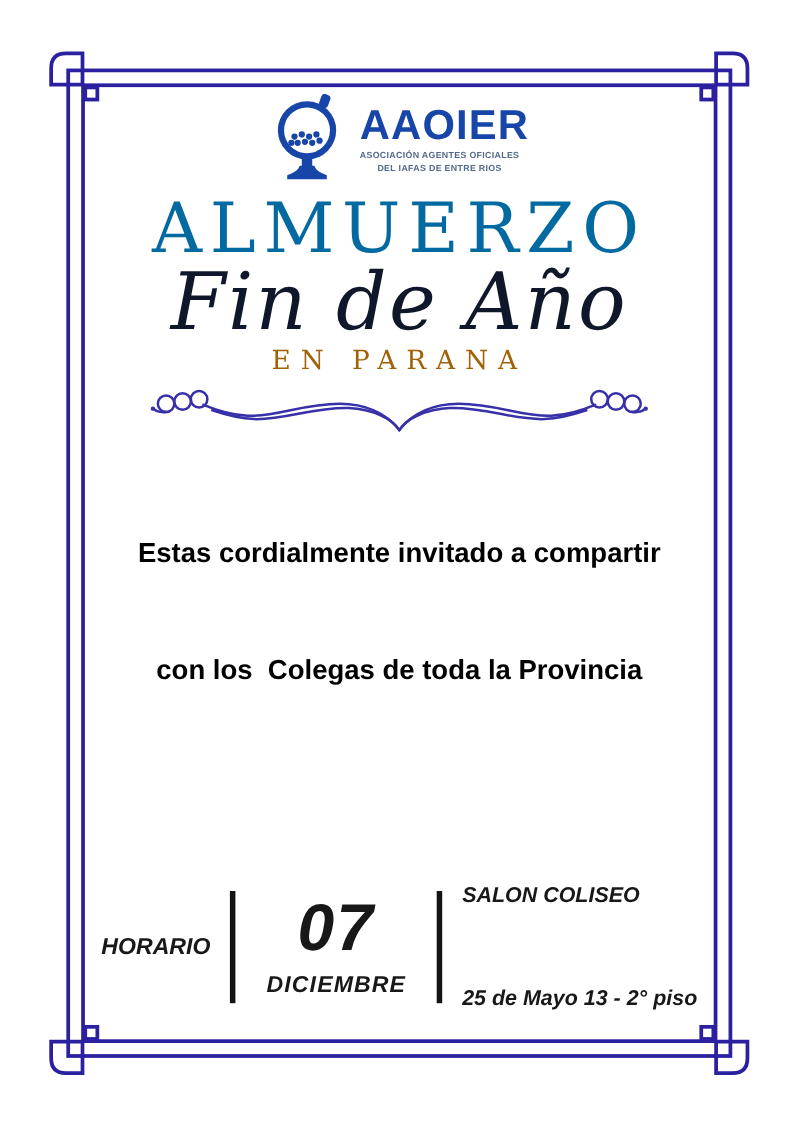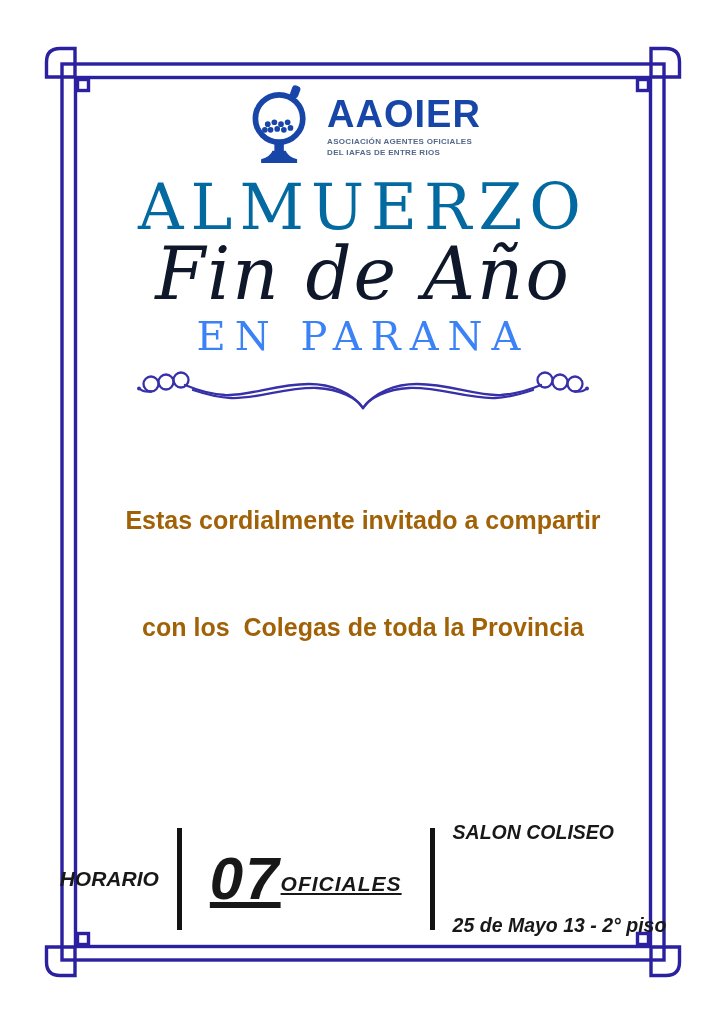--- a/index.html
+++ b/index.html
@@ -8,21 +8,21 @@
     background:#ffffff;overflow:hidden;
     font-family:"Liberation Sans",sans-serif;
   }
   .frame-svg{position:absolute;inset:0;pointer-events:none;}
   .content{
     position:absolute;inset:0;display:flex;flex-direction:column;
     align-items:center;padding-top:86px;box-sizing:border-box;
   }
   
   .logo-row{display:flex;align-items:center;gap:10px;height:82px;}
-  .logo-text-block{display:flex;flex-direction:column;align-items:flex-start;}
+  .logo-text-block{display:flex;flex-direction:column;align-items:flex-start;text-align:center;}
   .logo-name{
     font-size:38px;font-weight:bold;letter-spacing:1px;color:#1846a8;line-height:1;
   }
   .logo-tagline{
     margin-top:4px;font-size:8px;font-weight:bold;color:#53688a;
     letter-spacing:.3px;line-height:1.35;
   }
   
   .title-main{
     margin-top:8px;
@@ -30,38 +30,38 @@
     font-size:63px;line-height:1;letter-spacing:7px;color:#0369a1;
   }
   .title-script{
     margin-top:-4px;
     font-family:"DejaVu Serif","Liberation Serif",serif;font-style:italic;
     font-size:72px;line-height:1.1;letter-spacing:2px;color:#0f172a;
   }
   .title-place{
     margin-top:0px;
     font-family:"DejaVu Serif","Liberation Serif",serif;
-    font-size:40px;letter-spacing:9px;color:#3b82f6;line-height:1.1;
+    font-size:24px;letter-spacing:9px;color:#a16207;line-height:1.1;
   }
   .flourish{margin-top:6px;}
   
   .invite{
-    margin-top:16px;text-align:center;color:#a16207;
+    margin-top:16px;text-align:center;color:#000000;
     font-size:25px;font-weight:bold;line-height:1.42;white-space:pre-wrap;
   }
   
   .event-row{
     margin-top:38px;display:flex;align-items:center;justify-content:center;gap:18px;
     color:#181818;
   }
   .event-col-schedule{
     font-style:italic;font-weight:bold;font-size:21px;line-height:1.45;text-align:left;
   }
   .event-bar{width:5px;height:102px;background:#131313;}
-  .event-col-date{display:flex;flex-direction:row;align-items:center;padding:0 10px;text-decoration:underline;}
+  .event-col-date{display:flex;flex-direction:column;align-items:center;padding:0 10px;}
   .event-day{font-size:60px;font-weight:bold;font-style:italic;line-height:1;letter-spacing:2px;}
   .event-month{margin-top:10px;font-size:21px;font-weight:bold;font-style:italic;letter-spacing:1px;}
   .event-col-venue{
     font-style:italic;font-weight:bold;font-size:19.5px;line-height:1.6;
     text-align:left;white-space:pre-wrap;max-width:250px;
   }
 </style>
 </head>
 <body>
 
@@ -136,21 +136,21 @@
       <div>con los  Colegas de toda la Provincia</div>
     </div>
 
     <div class="event-row">
       <div class="event-col-schedule">
         <div>HORARIO</div>
       </div>
       <div class="event-bar"></div>
       <div class="event-col-date">
         <div class="event-day">07</div>
-        <div class="event-month">OFICIALES</div>
+        <div class="event-month">DICIEMBRE</div>
       </div>
       <div class="event-bar"></div>
       <div class="event-col-venue">
         <div>SALON COLISEO</div>
         <div>25 de Mayo 13 - 2° piso</div>
       </div>
     </div>
 
   </div>
 </div>

